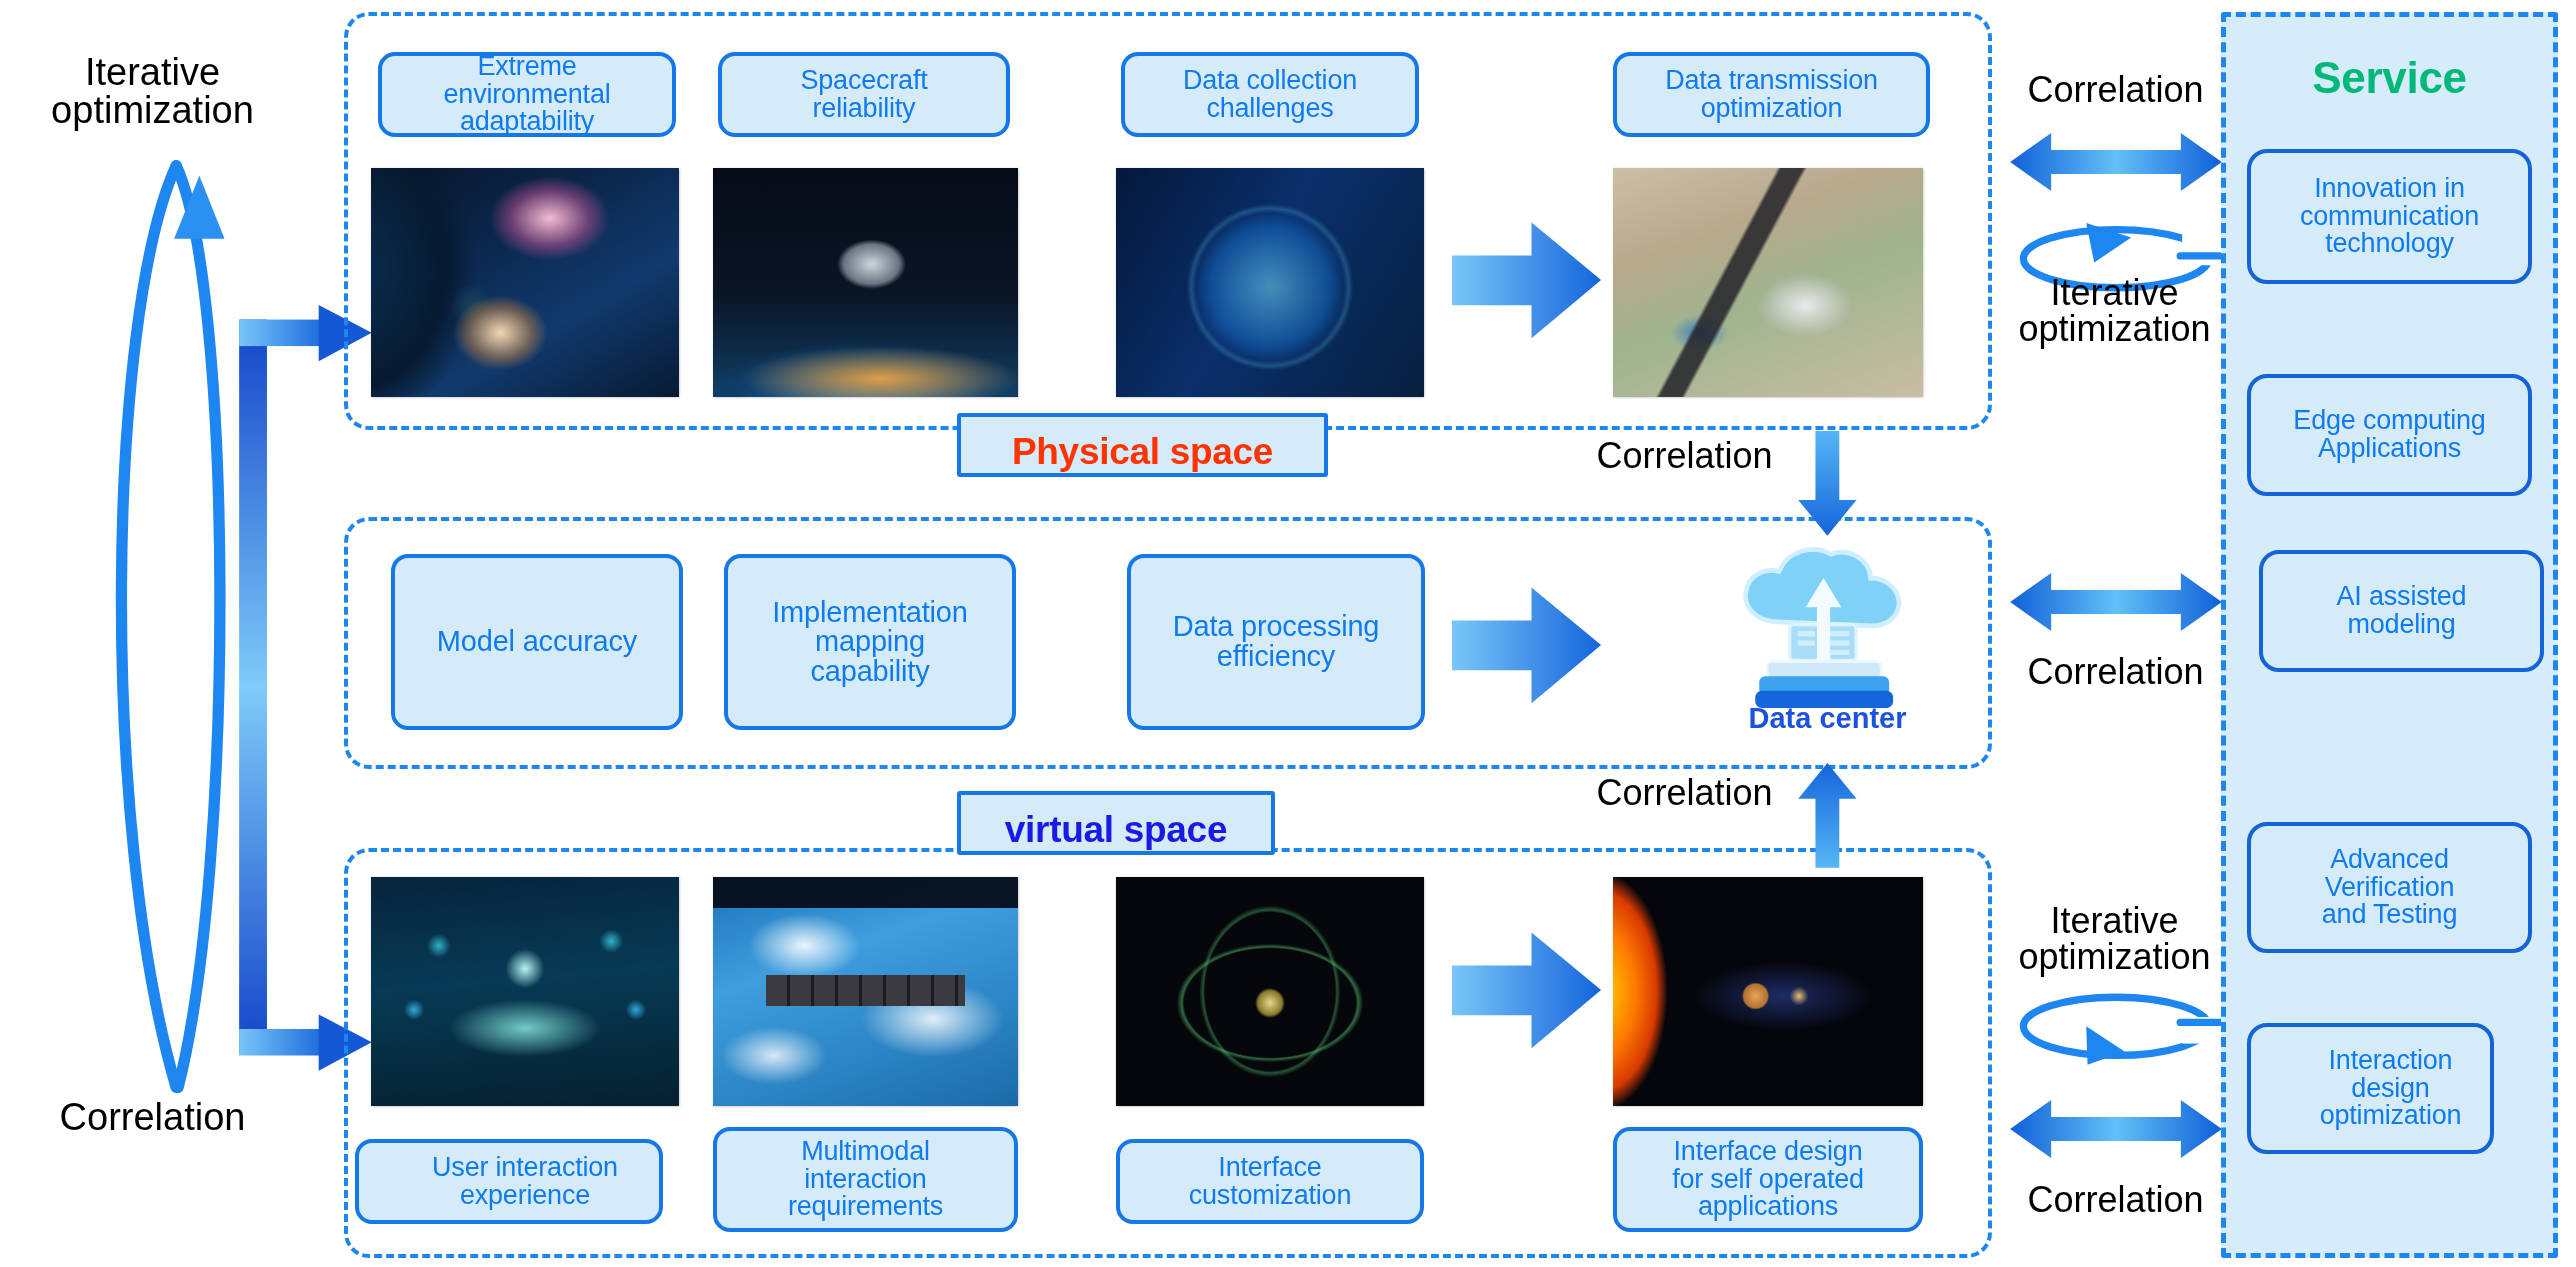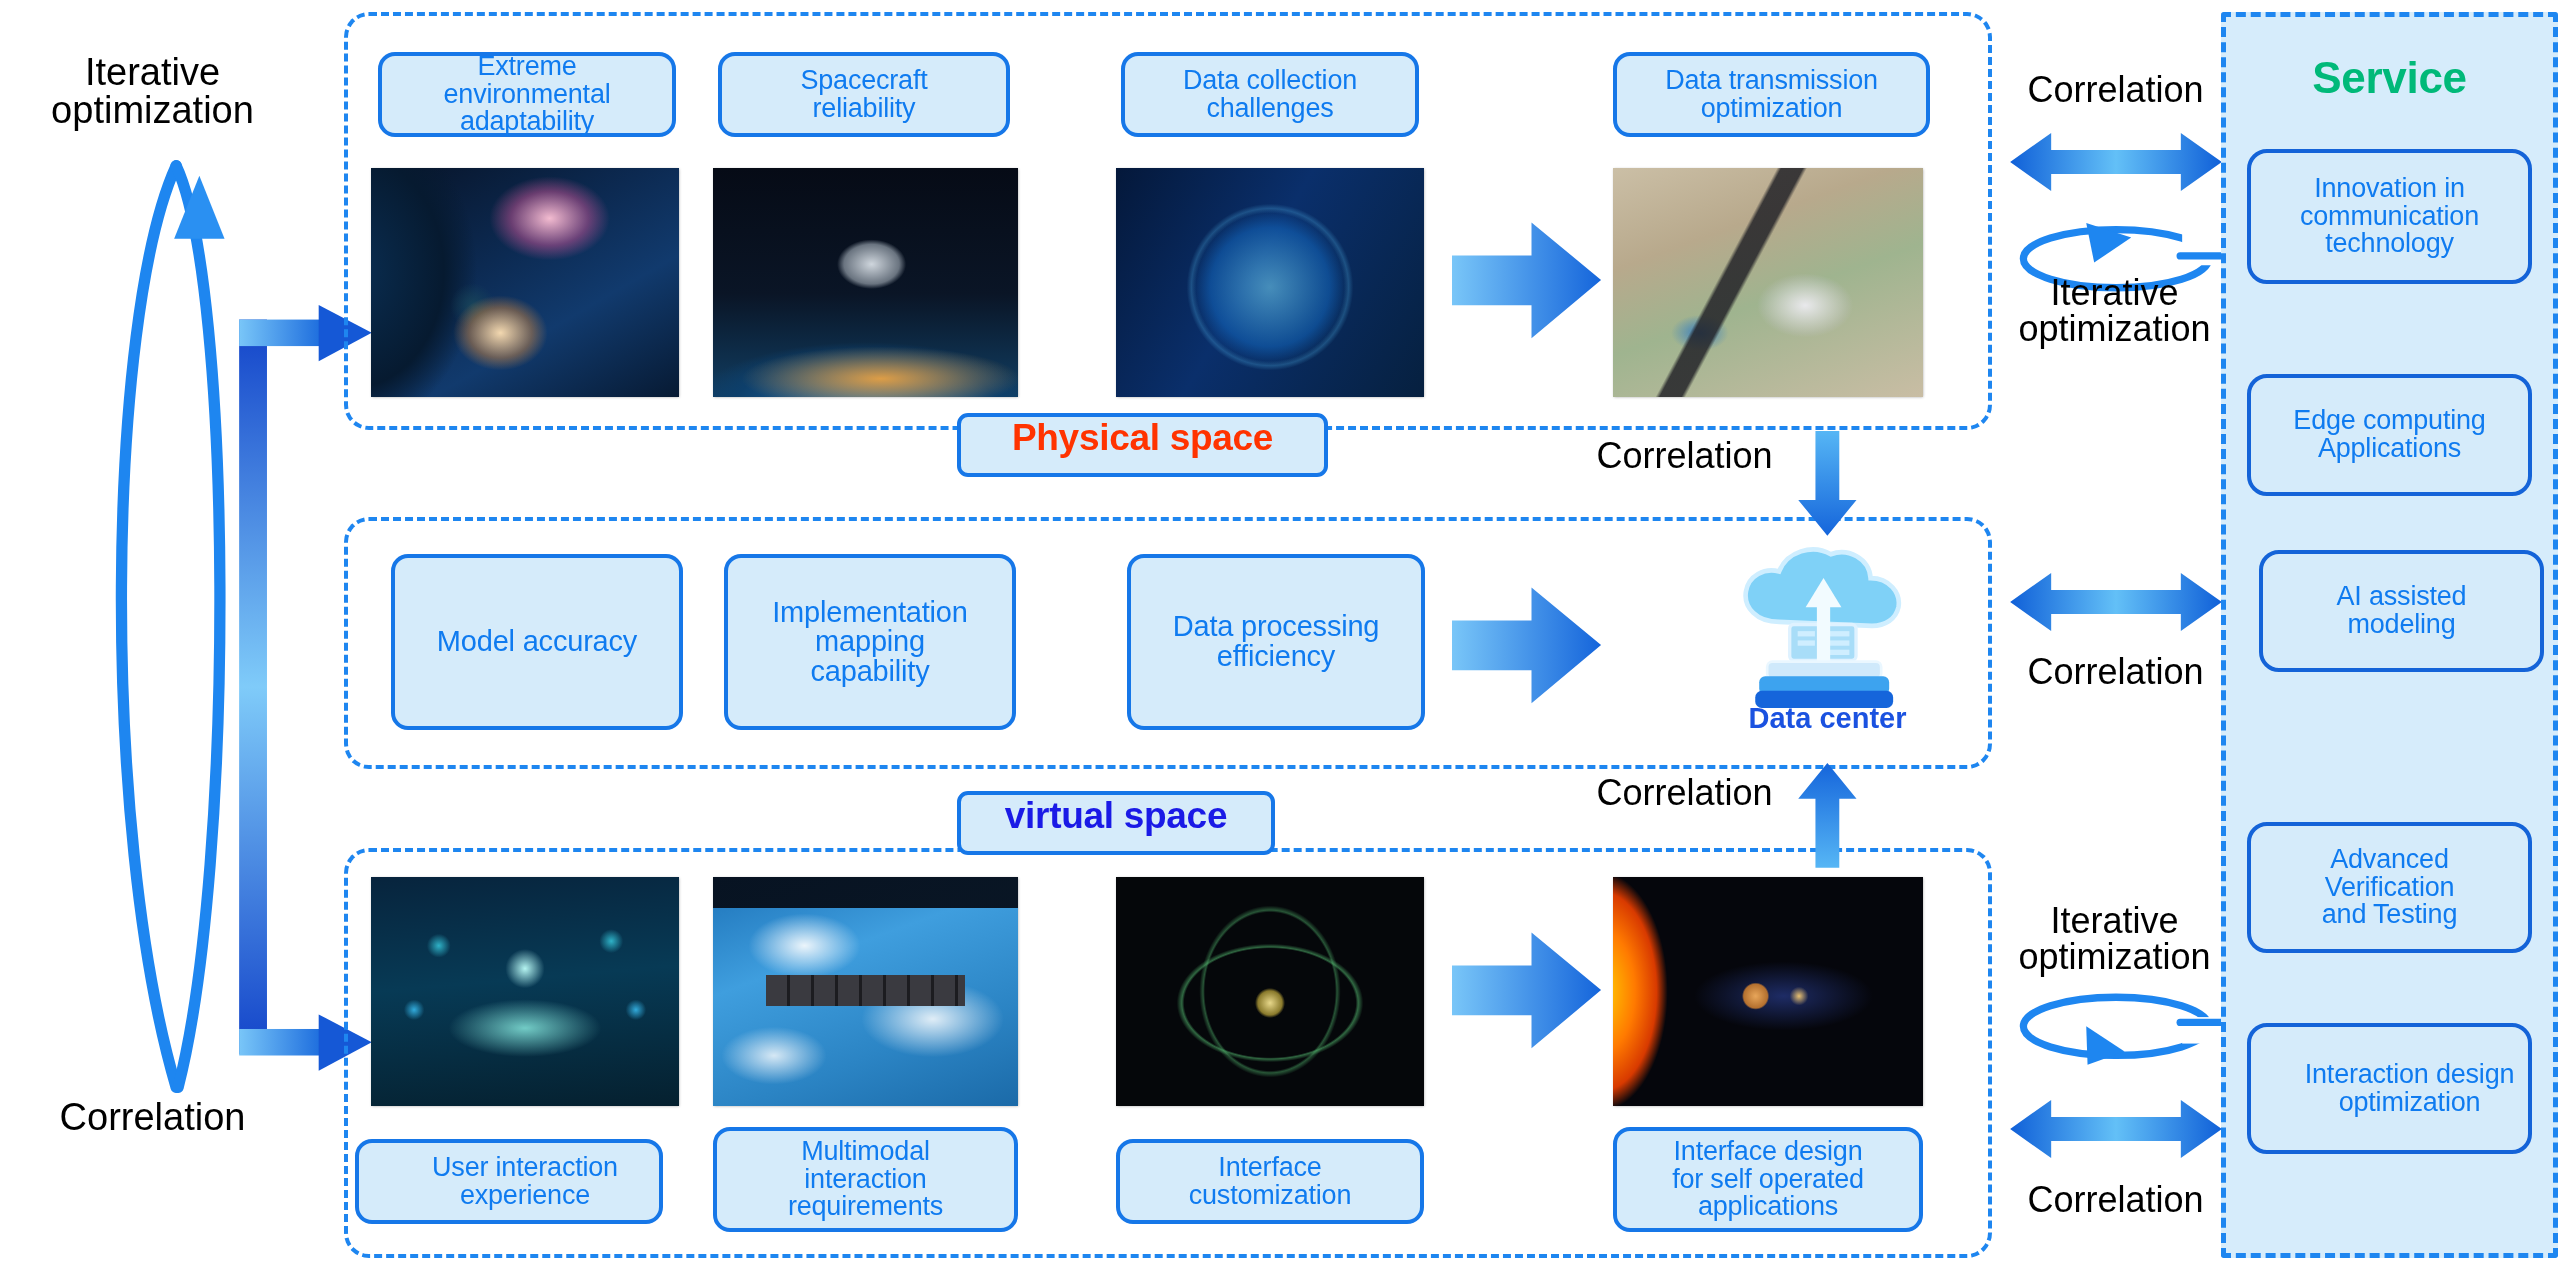--- a/index.html
+++ b/index.html
@@ -59,23 +59,23 @@
     color: #000;
     font-weight: normal;
     line-height: 1.0;
     text-align: center;
     white-space: pre-line;
   }
 
   .space-tag {
     position: absolute;
     border: 4.6px solid #1677e8;
-    border-radius: 11px;
+    border-radius: 3px;
     background: #d5ebfa;
-    display: flex; align-items: flex-start; justify-content: center;
+    display: flex; align-items: flex-end; justify-content: center;
     font-weight: bold;
     z-index: 40;
     letter-spacing: -0.3px;
   }
 
   .service-title {
     position: absolute;
     color: #00b979;
     font-weight: bold;
     font-size: 44px;
@@ -352,17 +352,17 @@
   <div class="pill svc" style="left:2247px;top:149px;width:285px;height:135px;font-size:27px;white-space:pre-line;">Innovation in
 communication
 technology</div>
   <div class="pill svc" style="left:2247px;top:374px;width:285px;height:122px;font-size:27px;white-space:pre-line;">Edge computing
 Applications</div>
   <div class="pill svc" style="left:2247px;top:550px;width:285px;height:122px;font-size:27px;white-space:pre-line;margin-left:12px;">AI assisted
 modeling</div>
   <div class="pill svc" style="left:2247px;top:822px;width:285px;height:131px;font-size:27px;white-space:pre-line;">Advanced
 Verification
 and Testing</div>
-  <div class="pill svc" style="left:2247px;top:1023px;width:285px;height:131px;font-size:27px;white-space:pre-line;padding-left:40px;">Interaction design
+  <div class="pill svc" style="left:2247px;top:1023px;width:247px;height:131px;font-size:27px;white-space:pre-line;padding-left:40px;">Interaction design
 optimization</div>
 
 </div>
 
 
 </body></html>

